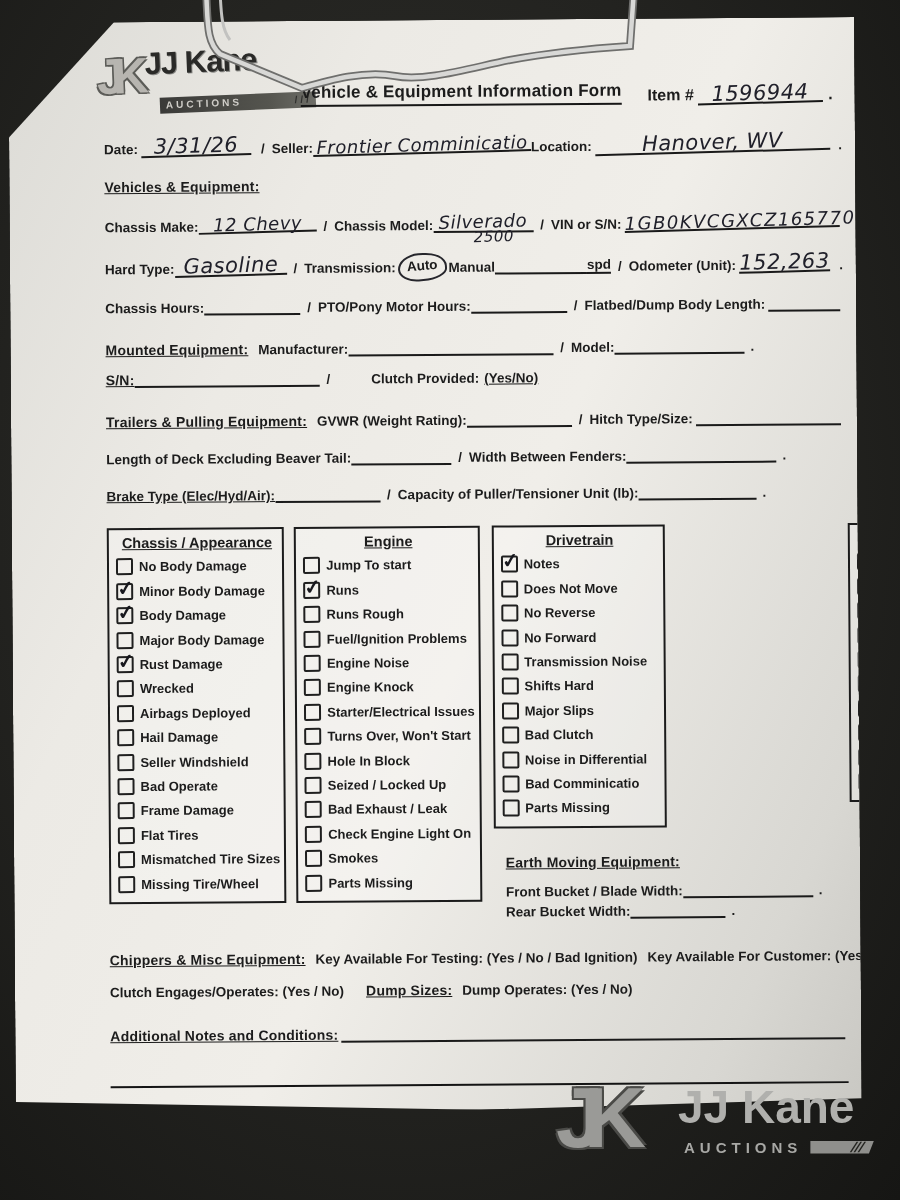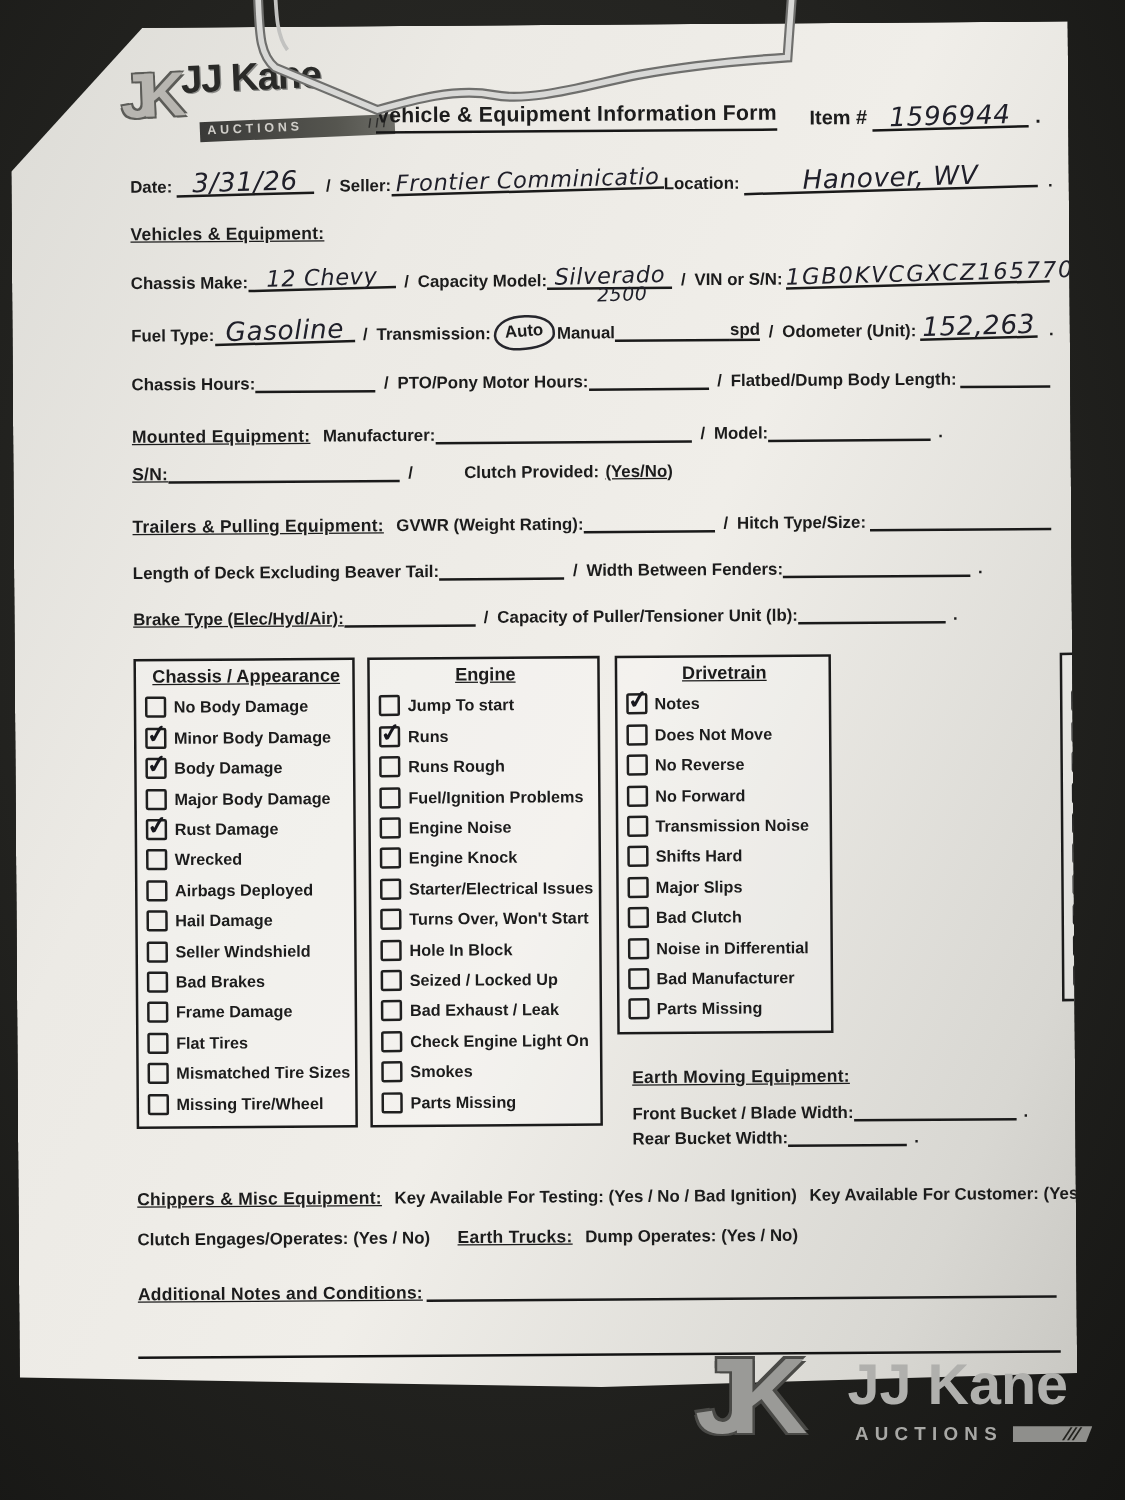--- a/index.html
+++ b/index.html
@@ -129,32 +129,32 @@
     </div>
 
     <div class="line" style="margin-top:22px;">
       <span class="sec">Vehicles &amp; Equipment:</span>
     </div>
 
     <div class="line" style="margin-top:22px;">
       <span>Chassis Make:</span>
       <span class="uln hw hw-md" style="width:118px;">12 Chevy</span>
       <span class="slash">/</span>
-      <span>Capacity Model:</span>
+      <span>Chassis Model:</span>
       <span class="uln model-wrap" style="width:100px;">
         <span class="hw hw-md">Silverado</span>
         <span class="model-sub hw">2500</span>
       </span>
       <span class="slash">/</span>
       <span>VIN or S/N:</span>
       <span class="fill hw hw-md" style="letter-spacing:1.5px;">1GB0KVCGXCZ165770</span>
     </div>
 
     <div class="line" style="margin-top:20px;">
-      <span>Fuel Type:</span>
+      <span>Hard Type:</span>
       <span class="uln hw hw-lg" style="width:112px;">Gasoline</span>
       <span class="slash">/</span>
       <span>Transmission:</span>
       <span class="circle">Auto</span>
       <span>Manual</span>
       <span class="uln" style="width:92px;"></span>
       <span class="uln">spd</span>
       <span class="slash">/</span>
       <span>Odometer (Unit):</span>
       <span class="fill hw hw-lg">152,263</span>
@@ -252,21 +252,21 @@
             <div class="cbrow">
               <span class="cb"></span>
               <span class="cblabel">Hail Damage</span>
             </div>
             <div class="cbrow">
               <span class="cb"></span>
               <span class="cblabel">Seller Windshield</span>
             </div>
             <div class="cbrow">
               <span class="cb"></span>
-              <span class="cblabel">Bad Brakes</span>
+              <span class="cblabel">Bad Operate</span>
             </div>
             <div class="cbrow">
               <span class="cb"></span>
               <span class="cblabel">Frame Damage</span>
             </div>
             <div class="cbrow">
               <span class="cb"></span>
               <span class="cblabel">Flat Tires</span>
             </div>
             <div class="cbrow">
@@ -375,21 +375,21 @@
               <div class="cbrow">
                 <span class="cb"></span>
                 <span class="cblabel">Bad Clutch</span>
               </div>
               <div class="cbrow">
                 <span class="cb"></span>
                 <span class="cblabel">Noise in Differential</span>
               </div>
               <div class="cbrow">
                 <span class="cb"></span>
-                <span class="cblabel">Bad Manufacturer</span>
+                <span class="cblabel">Bad Comminicatio</span>
               </div>
               <div class="cbrow">
                 <span class="cb"></span>
                 <span class="cblabel">Parts Missing</span>
               </div>
             </div>
         </div>
 
         <div class="earth">
           <div class="sec">Earth Moving Equipment:</div>
@@ -452,21 +452,21 @@
       </div>
     </div>
 
     <div class="line" style="margin-top:30px;">
       <span class="sec">Chippers &amp; Misc Equipment:</span>
       <span class="sp">Key Available For Testing: (Yes / No / Bad Ignition)</span>
       <span class="sp">Key Available For Customer: (Yes / No)</span>
     </div>
     <div class="line" style="margin-top:16px;">
       <span>Clutch Engages/Operates: (Yes / No)</span>
-      <span class="sec sp" style="margin-left:22px;">Earth Trucks:</span>
+      <span class="sec sp" style="margin-left:22px;">Dump Sizes:</span>
       <span class="sp">Dump Operates: (Yes / No)</span>
     </div>
 
     <div class="line" style="margin-top:28px;">
       <span class="sec">Additional Notes and Conditions:</span>
       <span class="fill" style="border-bottom-width:2.5px;"></span>
     </div>
     <div class="notes-line"></div>
     <div class="notes-line"></div>
 

